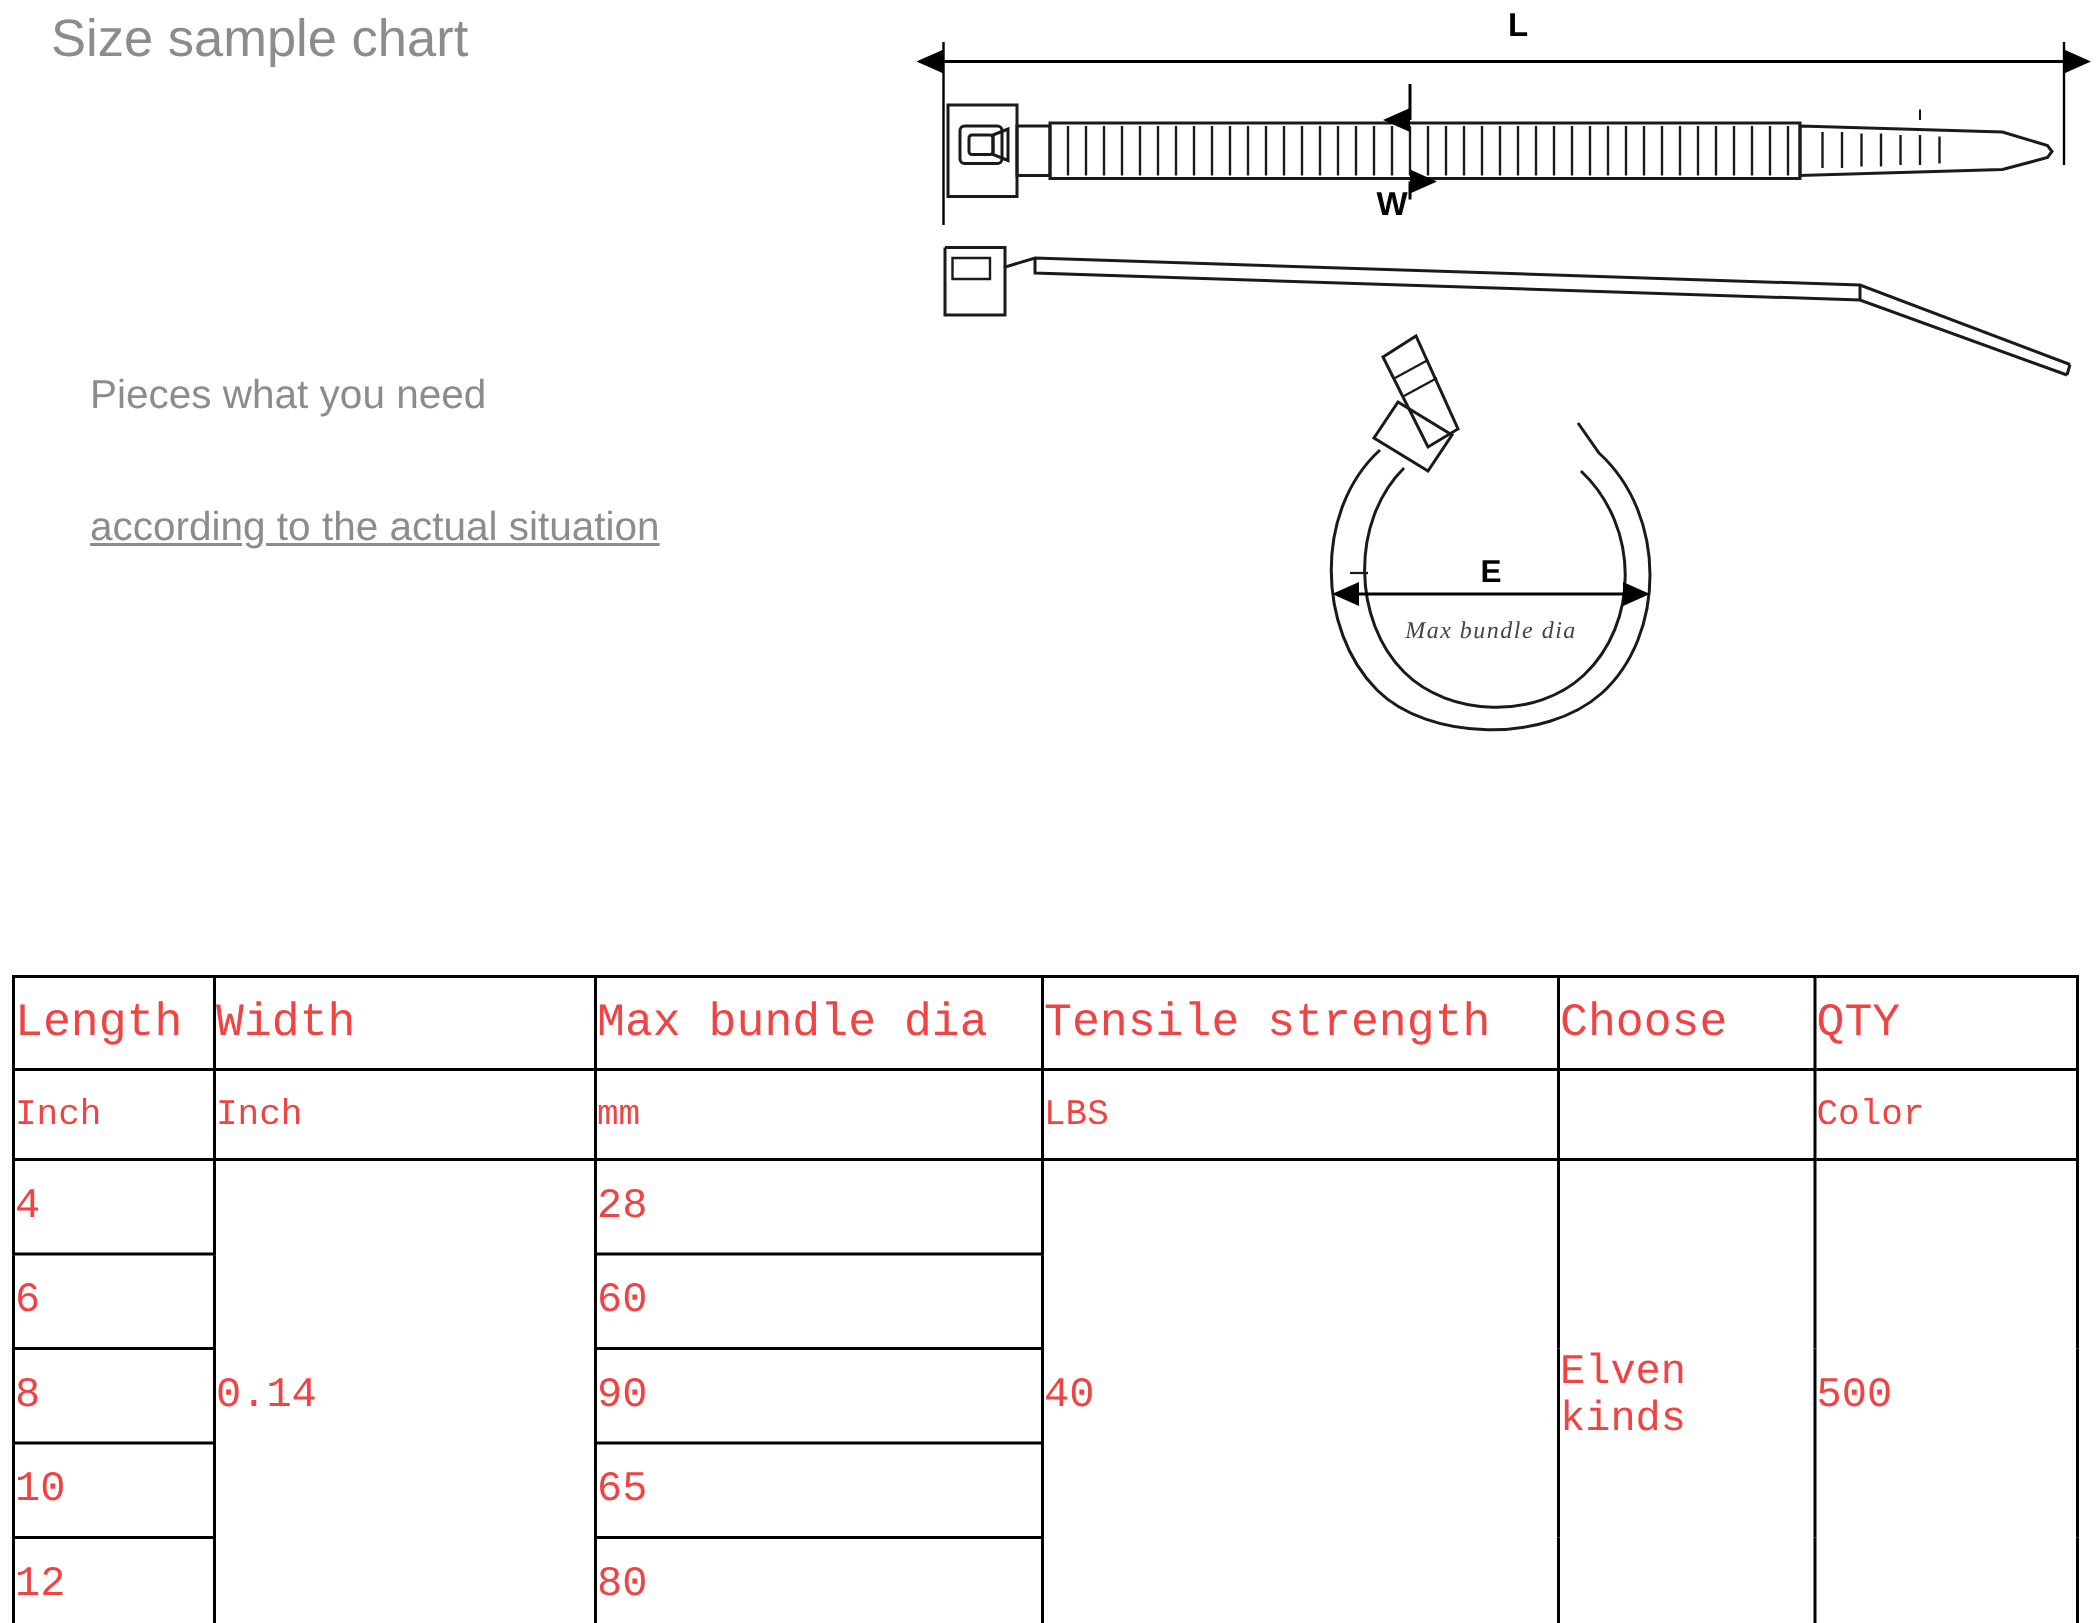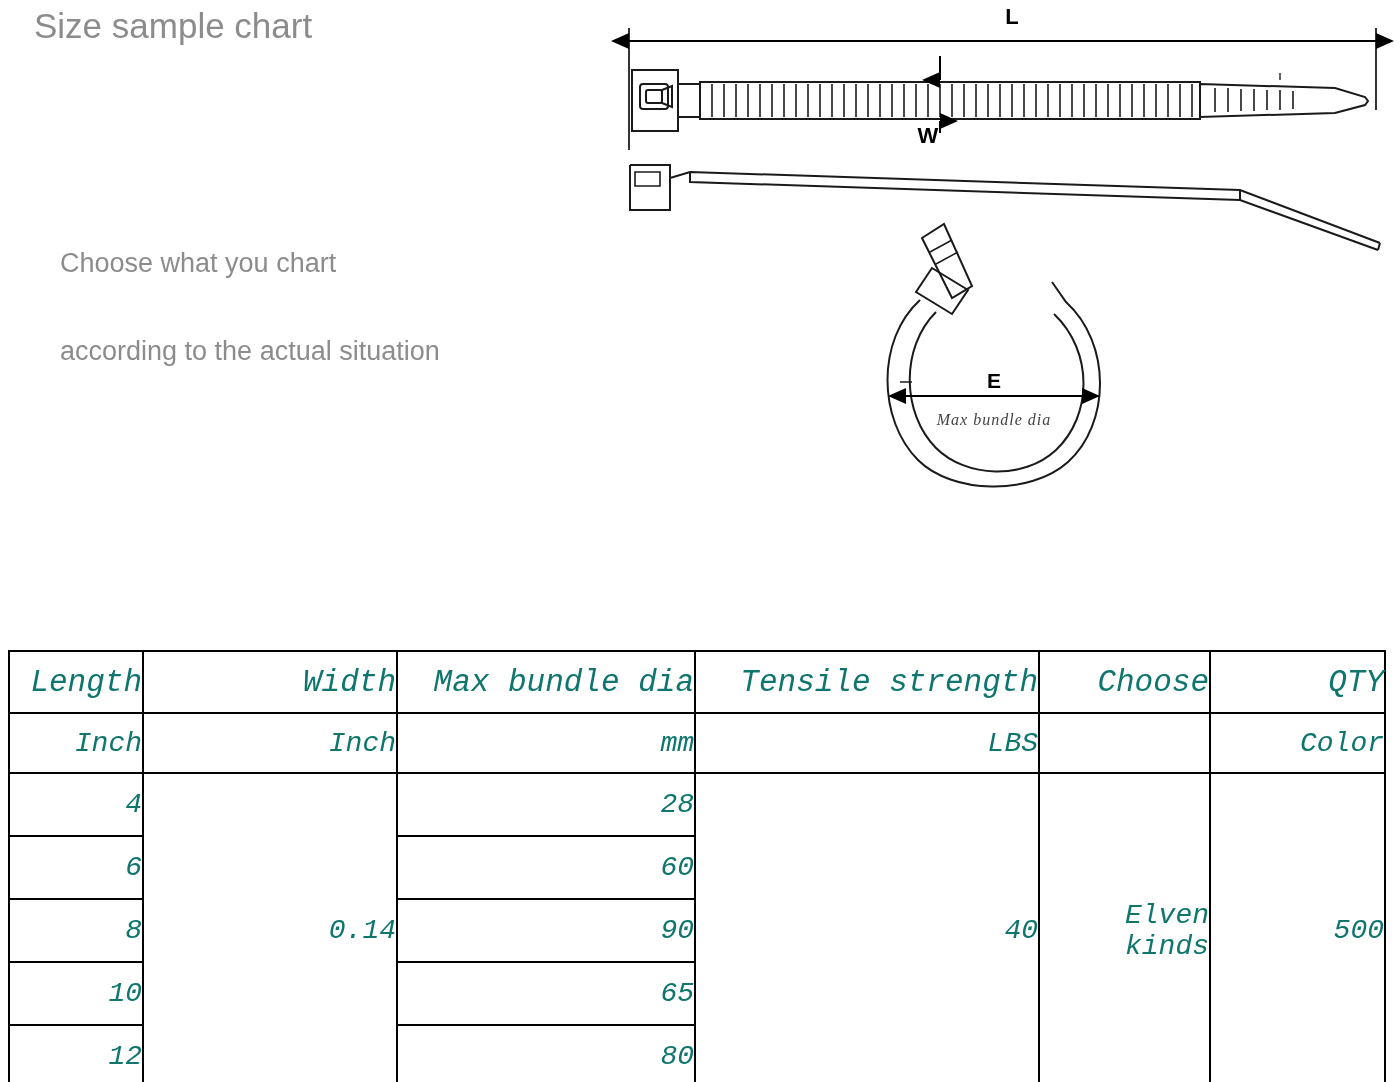--- a/index.html
+++ b/index.html
@@ -34,20 +34,21 @@
     color: #8c8c8c;
     white-space: nowrap;
   }
   #line2 {
     position: absolute;
     left: 60px;
     top: 336px;
     font-size: 27px;
     color: #8c8c8c;
     white-space: nowrap;
+    text-decoration: underline;
   }
 
   
   #illustration {
     position: absolute;
     left: 600px;
     top: 0px;
     width: 799px;
     height: 520px;
   }
@@ -57,48 +58,47 @@
     position: absolute;
     left: 8px;
     top: 650px;
     width: 1376px;
     border-collapse: collapse;
     table-layout: fixed;
     font-family: "Liberation Mono", monospace;
   }
   #spec-table td, #spec-table th {
     border: 2px solid #000000;
-    text-align: right;
+    text-align: left;
     vertical-align: middle;
-    color: #0f766e;
+    color: #ef4444;
     font-weight: normal;
     padding: 0;
-    font-style: italic;
   }
   .hdr-main td {
     height: 60px;
     font-size: 31px;
   }
   .hdr-unit td {
     height: 58px;
-    font-size: 28px;
+    font-size: 24px;
   }
   .data-row td {
     height: 61px;
     font-size: 28px;
   }
   .unit-small {
     font-size: 25px;
   }
 </style>
 </head>
 <body>
 
 <div id="title">Size sample chart</div>
-<div id="line1">Choose what you chart</div>
+<div id="line1">Pieces what you need</div>
 <div id="line2">according to the actual situation</div>
 
 <div id="illustration">
   <svg width="799" height="520" viewBox="0 0 799 520" xmlns="http://www.w3.org/2000/svg">
     <defs>
       <marker id="arrL" markerWidth="10" markerHeight="8" refX="9" refY="4" orient="auto">
         <path d="M9,0 L9,8 L0,4 z" fill="#000"></path>
       </marker>
       <marker id="arrR" markerWidth="10" markerHeight="8" refX="1" refY="4" orient="auto">
         <path d="M1,0 L1,8 L10,4 z" fill="#000"></path>

